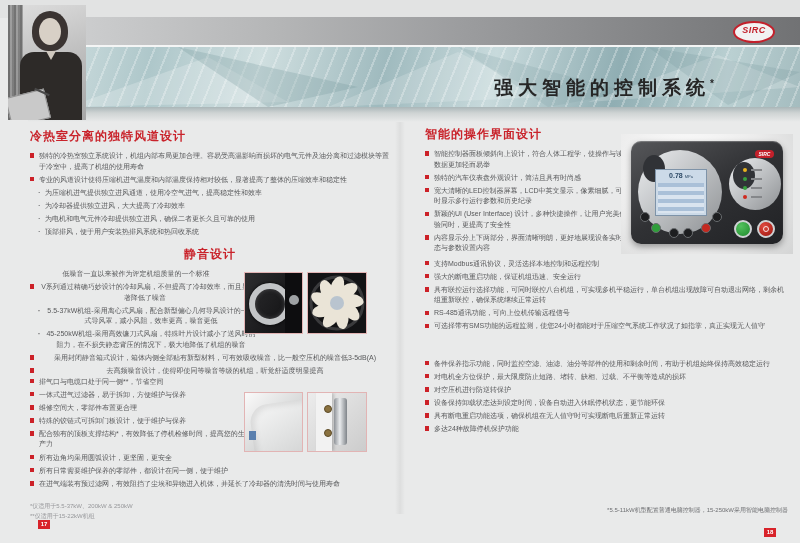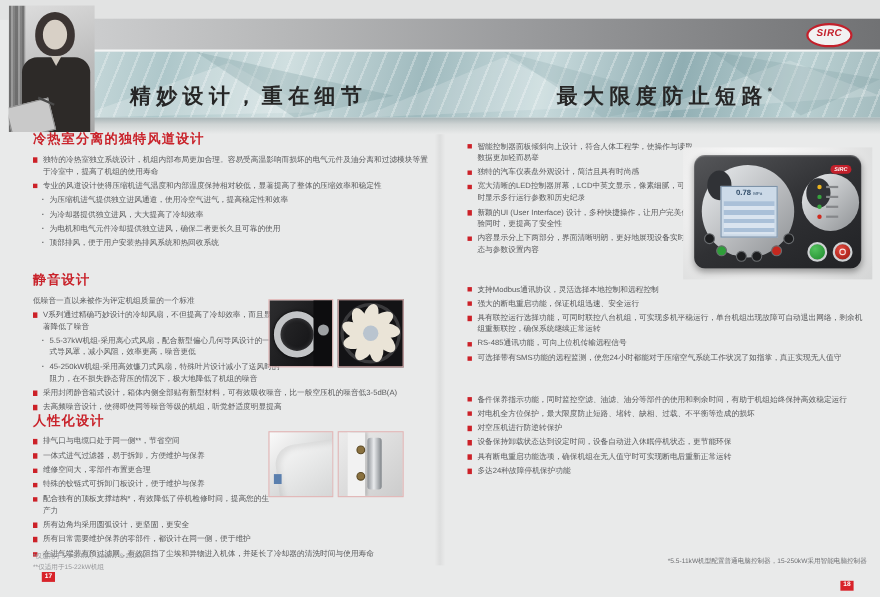--- a/index.html
+++ b/index.html
@@ -129,54 +129,52 @@
   <div class="woman">
     <div class="equip"></div>
     <div class="hair"></div>
     <div class="face"></div>
     <div class="torso"></div>
     <div class="collar"></div>
     <div class="clipboard"></div>
     <div class="pen"></div>
   </div>
 
-  <div class="headline hl-left">精妙设计，重在细节</div>
-  <div class="headline hl-right"><span>最大限度防止短路</span><sup>*</sup></div>
+  <div class="headline hl-right"><span>强大智能的控制系统</span><sup>*</sup></div>
   <div class="brand-logo">SIRC</div>
 
   <div class="gutter"></div>
 
-  <div class="sec" style="left:30px;top:118px;width:360px;">
+  <div class="sec" style="left:30px;top:128px;width:360px;font-family:Liberation Serif, serif;">
     <h2 class="sec-title">冷热室分离的独特风道设计</h2>
     <div>
 
     <div class="it k-b"><span>独特的冷热室独立系统设计，机组内部布局更加合理。容易受高温影响而损坏的电气元件及油分离和过滤模块等置于冷室中，提高了机组的使用寿命</span></div>
         <div class="it k-b"><span>专业的风道设计使得压缩机进气温度和内部温度保持相对较低，显著提高了整体的压缩效率和稳定性</span></div>
         <div class="it k-s"><span>为压缩机进气提供独立进风通道，使用冷空气进气，提高稳定性和效率</span></div>
         <div class="it k-s"><span>为冷却器提供独立进风，大大提高了冷却效率</span></div>
         <div class="it k-s"><span>为电机和电气元件冷却提供独立进风，确保二者更长久且可靠的使用</span></div>
         <div class="it k-s"><span>顶部排风，便于用户安装热排风系统和热回收系统</span></div>
       </div>
   </div>
 
-  <div class="sec narrow" style="left:30px;top:246px;width:360px;">
+  <div class="sec narrow" style="left:30px;top:246px;width:360px;text-align:center;">
     <h2 class="sec-title">静音设计</h2>
     <div>
 
     <div class="it k-p"><span>低噪音一直以来被作为评定机组质量的一个标准</span></div>
         <div class="it k-b"><span>V系列通过精确巧妙设计的冷却风扇，不但提高了冷却效率，而且显著降低了噪音</span></div>
         <div class="it k-s"><span>5.5-37kW机组-采用离心式风扇，配合新型偏心几何导风设计的一体式导风罩，减小风阻，效率更高，噪音更低</span></div>
         <div class="it k-s"><span>45-250kW机组-采用高效镰刀式风扇，特殊叶片设计减小了送风时的阻力，在不损失静态背压的情况下，极大地降低了机组的噪音</span></div>
         <div class="it k-b wide"><span>采用封闭静音箱式设计，箱体内侧全部贴有新型材料，可有效吸收噪音，比一般空压机的噪音低3-5dB(A)</span></div>
         <div class="it k-b wide"><span>去高频噪音设计，使得即使同等噪音等级的机组，听觉舒适度明显提高</span></div>
       </div>
   </div>
 
   <div class="sec narrow" style="left:30px;top:374px;width:360px;">
-    <h2 class="sec-title">人性化设计</h2>
     <div>
 
     <div class="it k-b"><span>排气口与电缆口处于同一侧**，节省空间</span></div>
         <div class="it k-b"><span>一体式进气过滤器，易于拆卸，方便维护与保养</span></div>
         <div class="it k-b"><span>维修空间大，零部件布置更合理</span></div>
         <div class="it k-b"><span>特殊的铰链式可拆卸门板设计，便于维护与保养</span></div>
         <div class="it k-b"><span>配合独有的顶板支撑结构*，有效降低了停机检修时间，提高您的生产力</span></div>
         <div class="it k-b"><span>所有边角均采用圆弧设计，更坚固，更安全</span></div>
         <div class="it k-b"><span>所有日常需要维护保养的零部件，都设计在同一侧，便于维护</span></div>
         <div class="it k-b wide"><span>在进气端装有预过滤网，有效阻挡了尘埃和异物进入机体，并延长了冷却器的清洗时间与使用寿命</span></div>
@@ -228,20 +226,21 @@
     <div class="sticker"></div>
   </div>
   <div class="photo ph-hinge">
     <div class="paneledge"></div>
     <div class="hbar"></div>
     <div class="screw" style="left:16px;top:12px;"></div>
     <div class="screw" style="left:16px;top:36px;"></div>
   </div>
 
   <div class="sec colnarrow" style="left:425px;top:126px;width:200px;">
+    <h2 class="sec-title">智能的操作界面设计</h2>
     <div>
 
     <div class="it k-b"><span>智能控制器面板倾斜向上设计，符合人体工程学，使操作与读取数据更加轻而易举</span></div>
         <div class="it k-b"><span>独特的汽车仪表盘外观设计，简洁且具有时尚感</span></div>
         <div class="it k-b"><span>宽大清晰的LED控制器屏幕，LCD中英文显示，像素细腻，可同时显示多行运行参数和历史纪录</span></div>
         <div class="it k-b"><span>新颖的UI (User Interface) 设计，多种快捷操作，让用户完美体验同时，更提高了安全性</span></div>
         <div class="it k-b"><span>内容显示分上下两部分，界面清晰明朗，更好地展现设备实时状态与参数设置内容</span></div>
       </div>
   </div>
 

